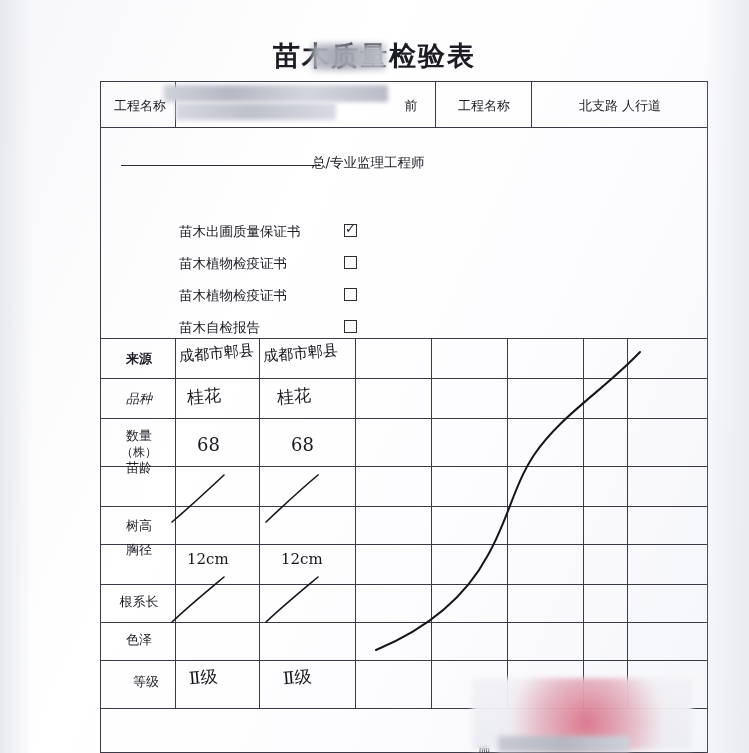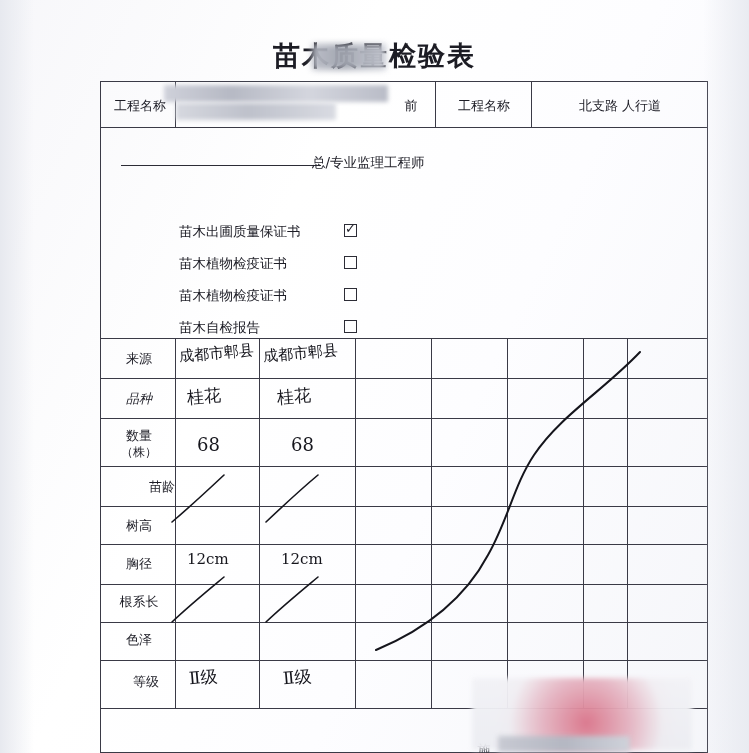--- a/index.html
+++ b/index.html
@@ -239,27 +239,27 @@
 
     <div class="bodytext" style="left:78px; top:173px;">苗木植物检疫证书</div>
     <div class="checkbox" style="left:243px; top:174px;"></div>
 
     <div class="bodytext" style="left:78px; top:205px;">苗木植物检疫证书</div>
     <div class="checkbox" style="left:243px; top:206px;"></div>
 
     <div class="bodytext" style="left:78px; top:237px;">苗木自检报告</div>
     <div class="checkbox" style="left:243px; top:238px;"></div>
 
-    <div class="celltext" style="left:2px; top:269px; width:72px;">来源</div>
+    <div class="celltext" style="left:2px; top:269px; width:72px;font-weight:bold;">来源</div>
     <div class="celltext" style="left:2px; top:309px; width:72px;font-style:italic;">品种</div>
     <div class="celltext" style="left:2px; top:346px; width:72px;">数量</div>
     <div class="celltext small" style="left:2px; top:363px; width:72px;">（株）</div>
-    <div class="celltext" style="left:2px; top:397px; width:72px;text-align:right;">苗龄</div>
+    <div class="celltext" style="left:2px; top:378px; width:72px;">苗龄</div>
     <div class="celltext" style="left:2px; top:436px; width:72px;">树高</div>
-    <div class="celltext" style="left:2px; top:474px; width:72px;">胸径</div>
+    <div class="celltext" style="left:2px; top:460px; width:72px;">胸径</div>
     <div class="celltext" style="left:2px; top:512px; width:72px;">根系长</div>
     <div class="celltext" style="left:2px; top:550px; width:72px;">色泽</div>
     <div class="celltext" style="left:9px; top:592px; width:72px;">等级</div>
 
     <div class="hand rot" style="left:78px; top:262px; font-size:15px;">成都市郫县</div>
     <div class="hand rot" style="left:86px; top:303px;">桂花</div>
     <div class="hand num" style="left:96px; top:352px;">68</div>
     <div class="hand" style="left:86px; top:468px; font-size:15px;">12cm</div>
     <div class="hand rot" style="left:88px; top:584px;">Ⅱ级</div>
 

